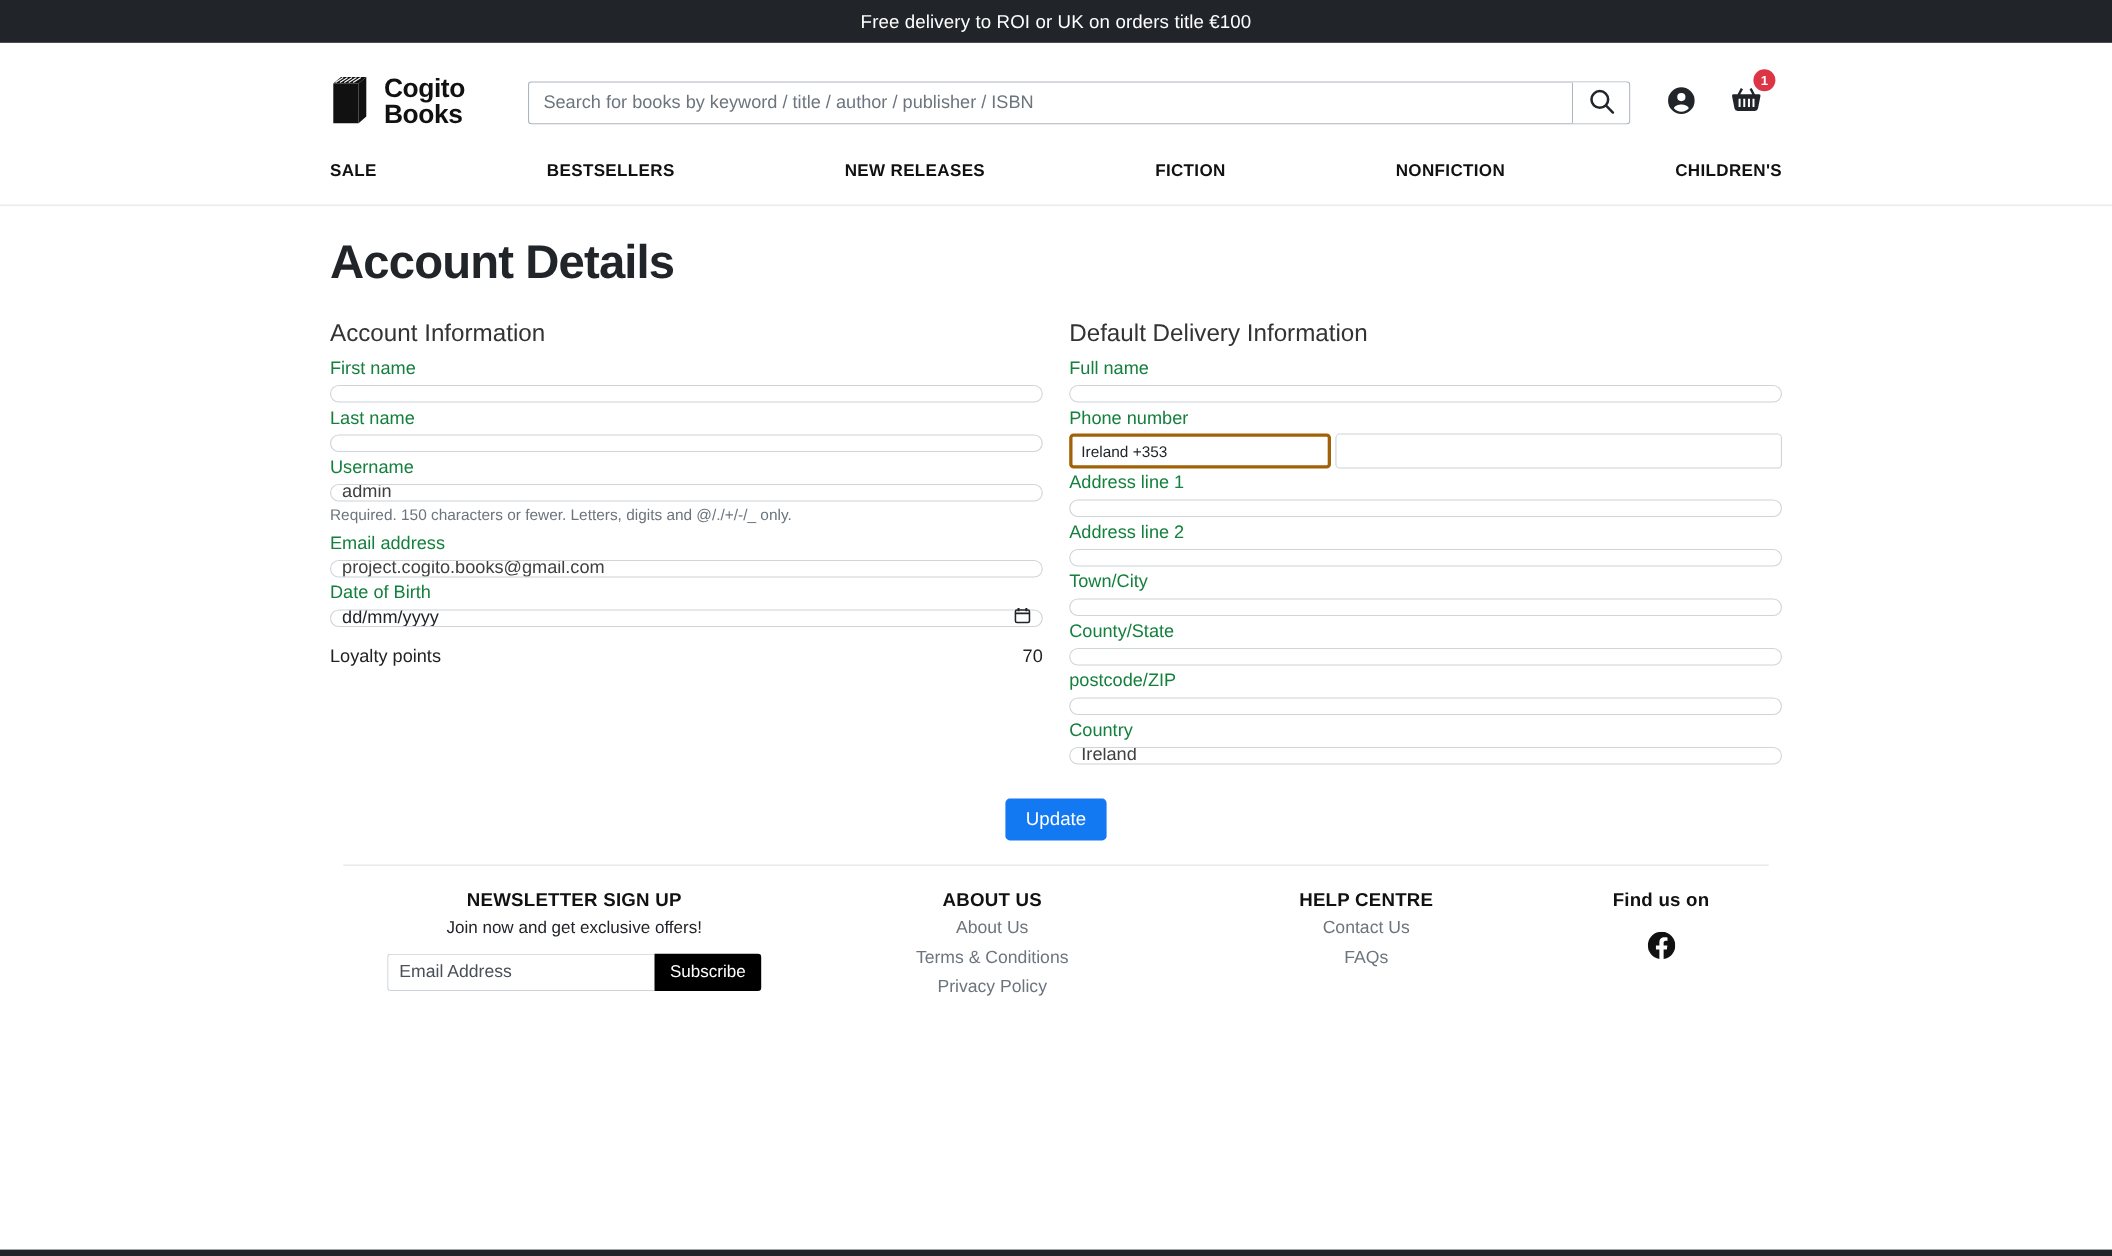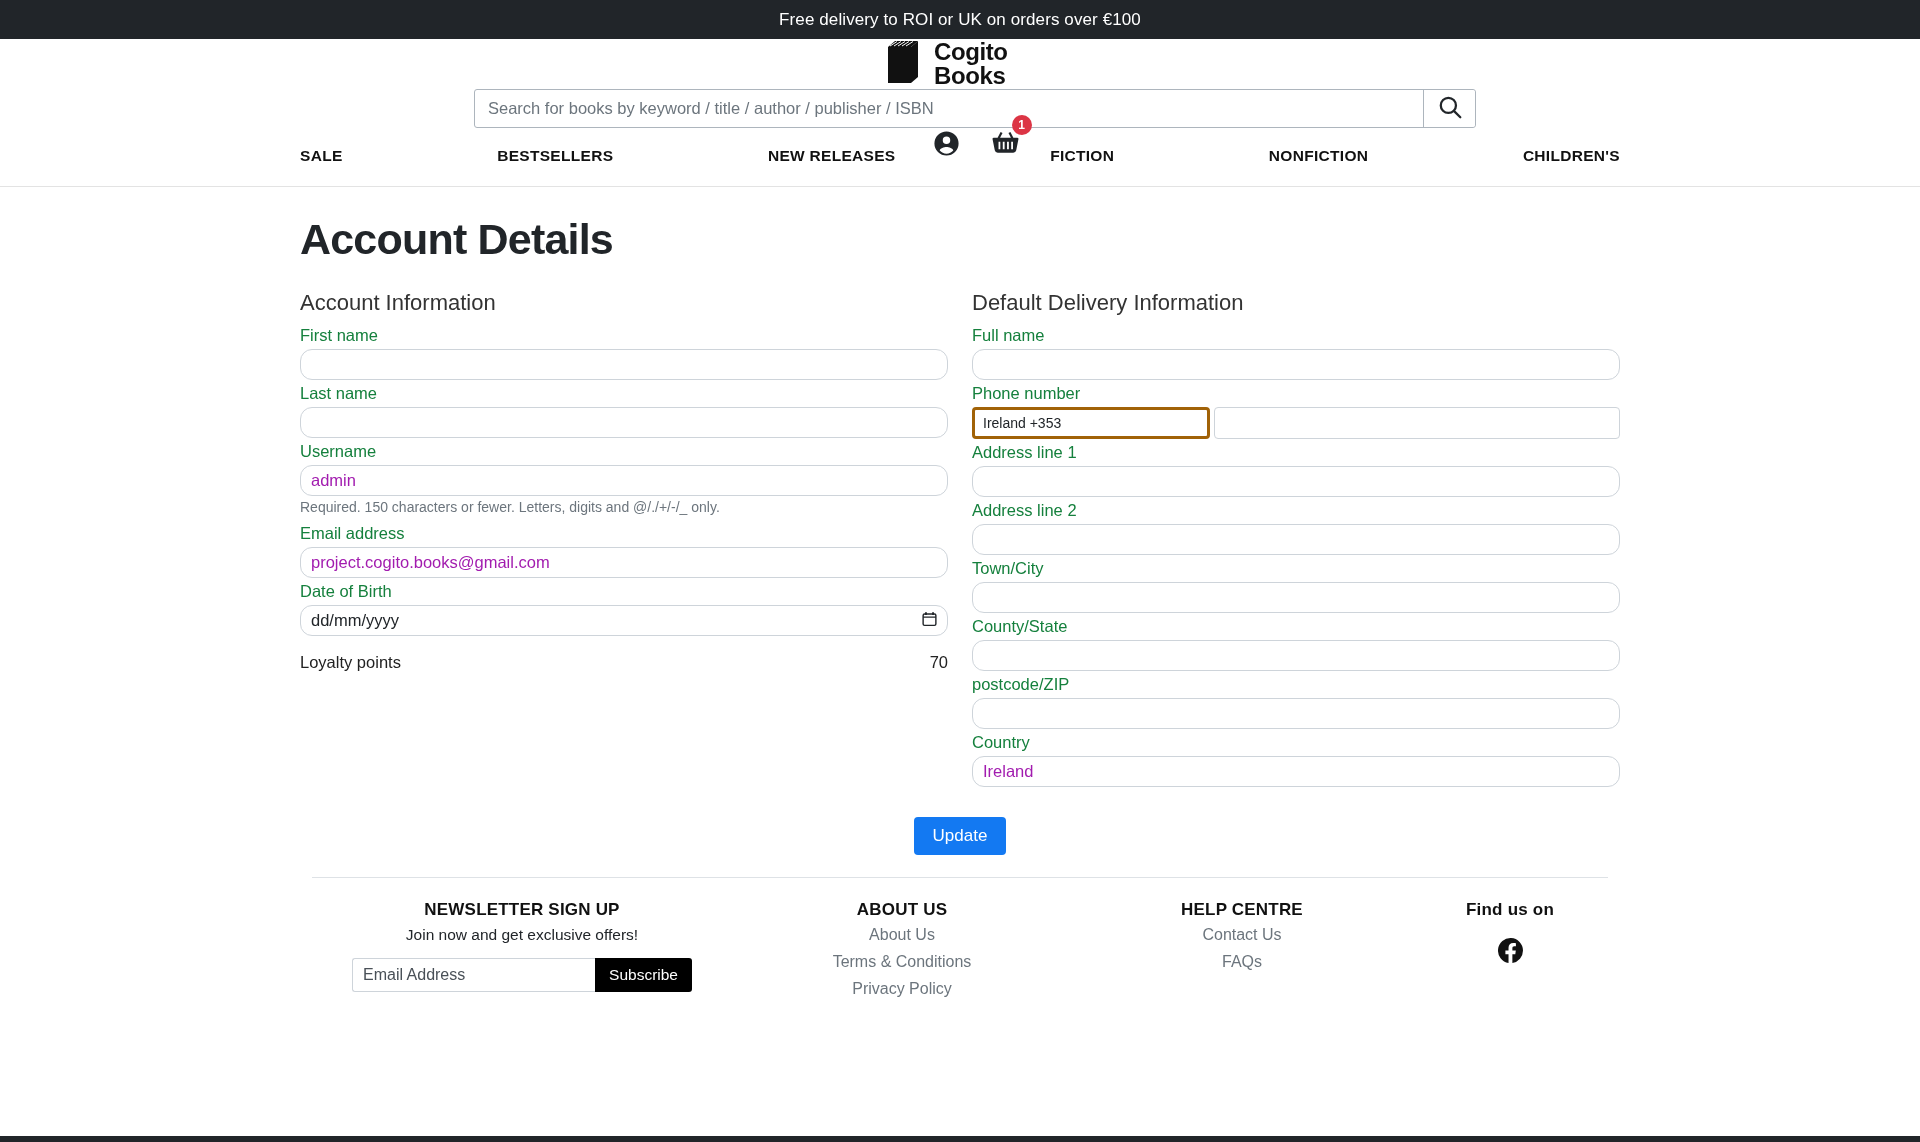--- a/index.html
+++ b/index.html
@@ -23,21 +23,20 @@
     letter-spacing: .1px;
   }
 
   
   .header {
     height: 108px;
     background: #ffffff;
     display: flex;
     align-items: center;
     padding: 0 300px 0 300px;
-    flex-direction: column;
   }
   .logo {
     display: flex;
     align-items: center;
     gap: 9px;
     width: 150px;
     flex: none;
   }
   .logo-book { flex: none; }
   .logo-text {
@@ -151,26 +150,26 @@
   }
   .field { margin-bottom: 4px; }
   .field label {
     display: block;
     font-size: 16.5px;
     color: #15803d;
     margin-bottom: 4px;
   }
   .inp {
     width: 648px;
-    height: 31px;
+    height: 16px;
     border: 1px solid #ced4da;
     border-radius: 12px;
     font-size: 16.5px;
     padding: 0 10px;
-    color: #a21caf;
+    color: #404040;
     font-family: "Liberation Sans", sans-serif;
     outline: none;
     background: #fff;
   }
   .inp::placeholder { color: #212529; }
   .help-text {
     font-size: 14px;
     color: #6c757d;
     margin: 3px 0 9px 0;
   }
@@ -298,21 +297,21 @@
     left: 0; bottom: 0;
     width: 1920px;
     height: 6px;
     background: #212529;
   }
 </style>
 </head>
 <body>
 
 <div class="promo-banner">
-  <span>Free delivery to ROI or UK on orders over €100</span>
+  <span>Free delivery to ROI or UK on orders title €100</span>
 </div>
 
 <div class="header">
 
   <a class="logo">
     <span class="logo-book">
       <svg width="40" height="46" viewBox="0 0 40 46">
         <path d="M3 8 L3 44 L26 44 L26 8 Z" fill="#111"></path>
         <path d="M3 8 L10 2 L33 2 L26 8 Z" fill="#111"></path>
         <path d="M26 8 L33 2 L33 38 L26 44 Z" fill="#111"></path>

